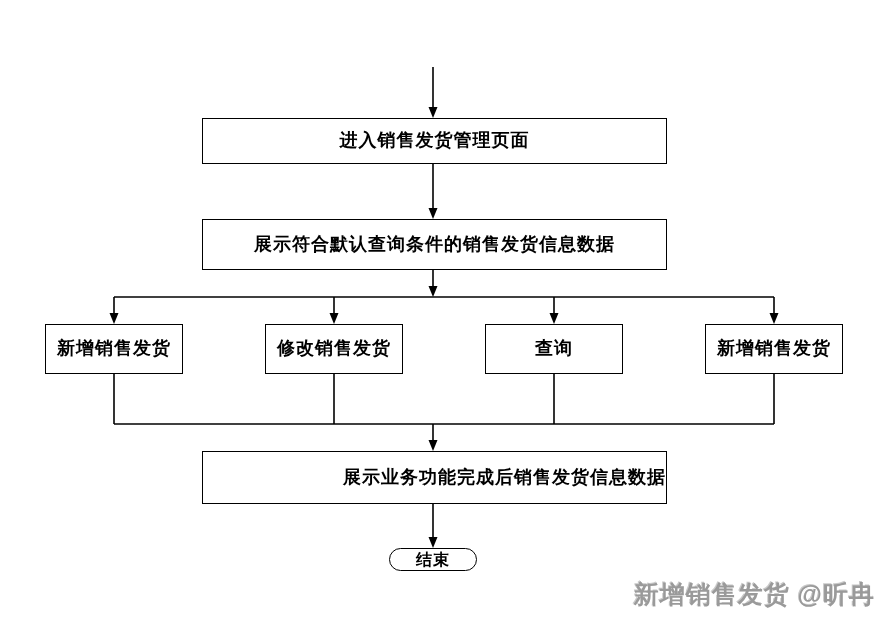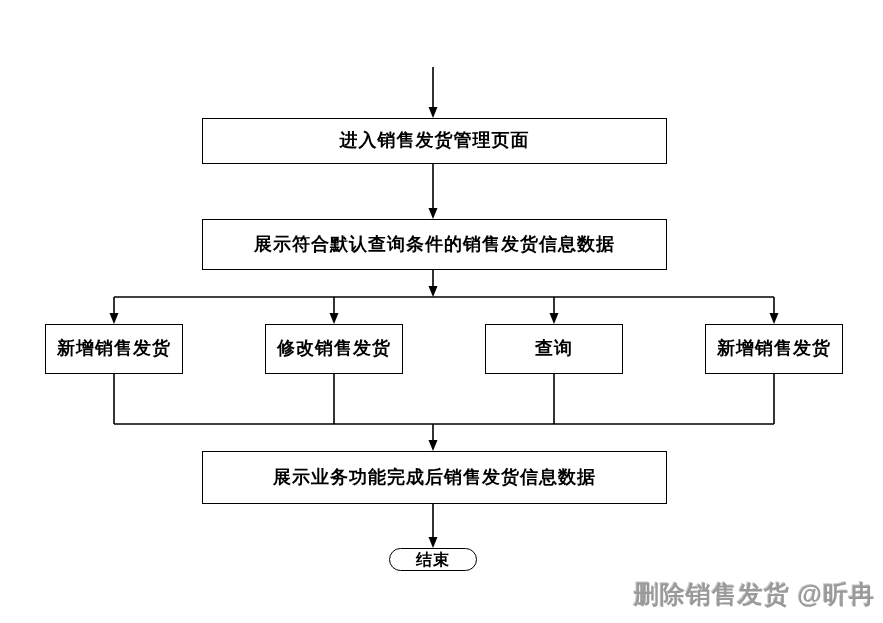--- a/index.html
+++ b/index.html
@@ -41,21 +41,21 @@
     border-radius: 18px;
     font-size: 16px;
   }
   .node.start  { left: 389px; top: 31px;  width: 88px;  height: 36px; }
   .node.step1  { left: 202px; top: 118px; width: 465px; height: 46px; }
   .node.step2  { left: 202px; top: 219px; width: 465px; height: 51px; }
   .node.b1     { left: 45px;  top: 324px; width: 138px; height: 50px; }
   .node.b2     { left: 265px; top: 324px; width: 138px; height: 50px; }
   .node.b3     { left: 485px; top: 324px; width: 138px; height: 50px; }
   .node.b4     { left: 705px; top: 324px; width: 138px; height: 50px; }
-  .node.step3  { left: 202px; top: 451px; width: 465px; height: 53px; }
+  .node.step3  { left: 202px; top: 451px; width: 465px; height: 53px; justify-content: flex-end; }
   .node.end    { left: 389px; top: 548px; width: 88px;  height: 23px; }
   .watermark {
     position: absolute;
     right: 8px;
     top: 578px;
     font-size: 25px;
     font-weight: bold;
     letter-spacing: 1px;
     color: #9a9a9a;
     text-shadow: 2px 2px 0 #ffffff, -1px -1px 0 #c9c9c9;
@@ -129,15 +129,15 @@
   </div>
 
   <div class="node step3">
     <span>展示业务功能完成后销售发货信息数据</span>
   </div>
 
   <div class="node oval end">
     <span>结束</span>
   </div>
 
-  <div class="watermark">删除销售发货 @昕冉</div>
+  <div class="watermark">新增销售发货 @昕冉</div>
 
 </div>
 
 </body></html>

